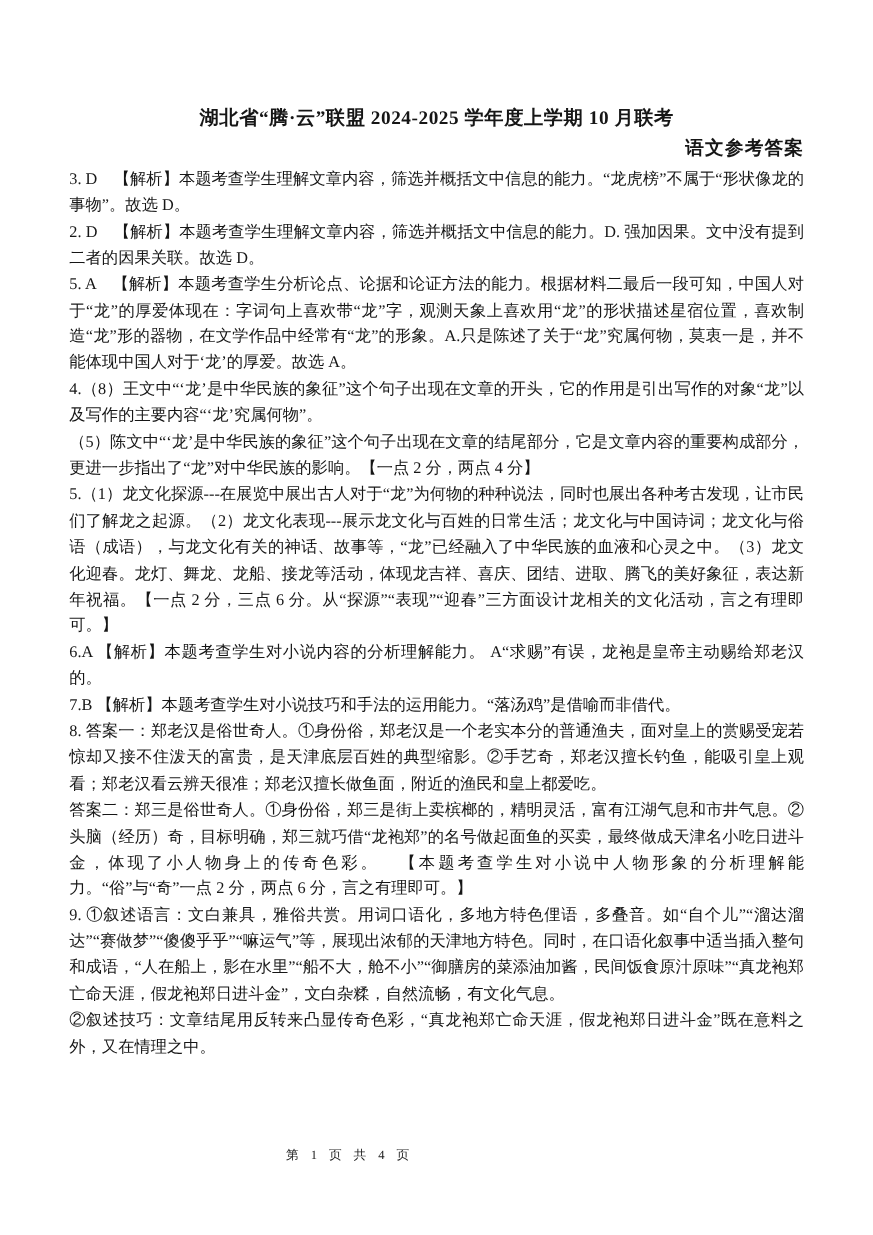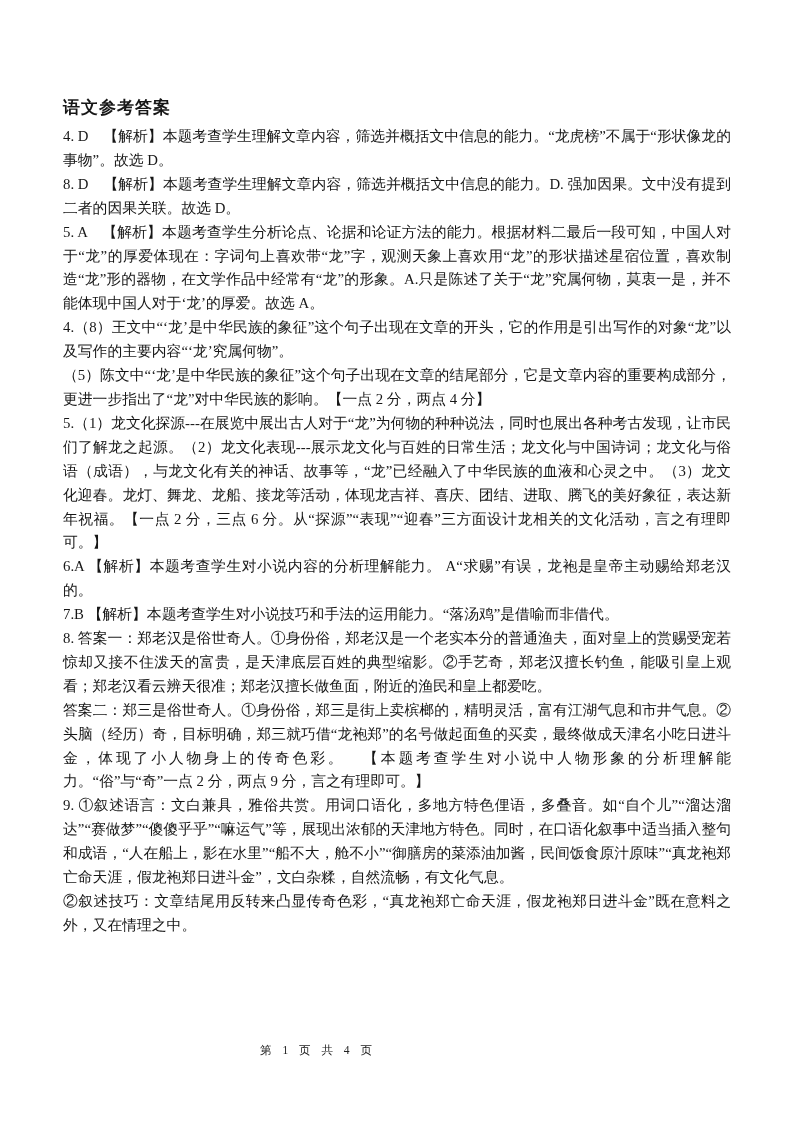--- a/index.html
+++ b/index.html
@@ -22,21 +22,21 @@
     font-size: 17.5px;
     font-weight: 700;
     text-align: center;
     line-height: 27px;
     margin: 0;
     letter-spacing: 0.5px;
   }
   .title-line2 {
     font-size: 17px;
     font-weight: 700;
-    text-align: left;
+    text-align: right;
     line-height: 28px;
     margin: 0 0 3px 0;
     letter-spacing: 1px;
   }
   p.para {
     font-size: 14.8px;
     line-height: 23.9px;
     text-align: justify;
     text-justify: inter-ideograph;
     margin: 0;
@@ -51,30 +51,31 @@
     font-size: 11.5px;
     letter-spacing: 4px;
     color: #222222;
   }
 </style>
 </head>
 <body>
 
 <div class="page">
   <div class="content">
+    <h1 class="title-line1">湖北省“腾·云”联盟 2024-2025 学年度上学期 10 月联考</h1>
     <h2 class="title-line2">语文参考答案</h2>
 
-    <p class="para">4. D　【解析】本题考查学生理解文章内容，筛选并概括文中信息的能力。“龙虎榜”不属于“形状像龙的事物”。故选 D。</p>
-    <p class="para">8. D　【解析】本题考查学生理解文章内容，筛选并概括文中信息的能力。D. 强加因果。文中没有提到二者的因果关联。故选 D。</p>
+    <p class="para">3. D　【解析】本题考查学生理解文章内容，筛选并概括文中信息的能力。“龙虎榜”不属于“形状像龙的事物”。故选 D。</p>
+    <p class="para">2. D　【解析】本题考查学生理解文章内容，筛选并概括文中信息的能力。D. 强加因果。文中没有提到二者的因果关联。故选 D。</p>
     <p class="para">5. A　【解析】本题考查学生分析论点、论据和论证方法的能力。根据材料二最后一段可知，中国人对于“龙”的厚爱体现在：字词句上喜欢带“龙”字，观测天象上喜欢用“龙”的形状描述星宿位置，喜欢制造“龙”形的器物，在文学作品中经常有“龙”的形象。A.只是陈述了关于“龙”究属何物，莫衷一是，并不能体现中国人对于‘龙’的厚爱。故选 A。</p>
     <p class="para">4.（8）王文中“‘龙’是中华民族的象征”这个句子出现在文章的开头，它的作用是引出写作的对象“龙”以及写作的主要内容“‘龙’究属何物”。</p>
     <p class="para">（5）陈文中“‘龙’是中华民族的象征”这个句子出现在文章的结尾部分，它是文章内容的重要构成部分，更进一步指出了“龙”对中华民族的影响。【一点 2 分，两点 4 分】</p>
     <p class="para">5.（1）龙文化探源---在展览中展出古人对于“龙”为何物的种种说法，同时也展出各种考古发现，让市民们了解龙之起源。（2）龙文化表现---展示龙文化与百姓的日常生活；龙文化与中国诗词；龙文化与俗语（成语），与龙文化有关的神话、故事等，“龙”已经融入了中华民族的血液和心灵之中。（3）龙文化迎春。龙灯、舞龙、龙船、接龙等活动，体现龙吉祥、喜庆、团结、进取、腾飞的美好象征，表达新年祝福。【一点 2 分，三点 6 分。从“探源”“表现”“迎春”三方面设计龙相关的文化活动，言之有理即可。】</p>
     <p class="para">6.A 【解析】本题考查学生对小说内容的分析理解能力。 A“求赐”有误，龙袍是皇帝主动赐给郑老汉的。</p>
     <p class="para">7.B 【解析】本题考查学生对小说技巧和手法的运用能力。“落汤鸡”是借喻而非借代。</p>
     <p class="para">8. 答案一：郑老汉是俗世奇人。①身份俗，郑老汉是一个老实本分的普通渔夫，面对皇上的赏赐受宠若惊却又接不住泼天的富贵，是天津底层百姓的典型缩影。②手艺奇，郑老汉擅长钓鱼，能吸引皇上观看；郑老汉看云辨天很准；郑老汉擅长做鱼面，附近的渔民和皇上都爱吃。</p>
-    <p class="para">答案二：郑三是俗世奇人。①身份俗，郑三是街上卖槟榔的，精明灵活，富有江湖气息和市井气息。②头脑（经历）奇，目标明确，郑三就巧借“龙袍郑”的名号做起面鱼的买卖，最终做成天津名小吃日进斗金，体现了小人物身上的传奇色彩。　【本题考查学生对小说中人物形象的分析理解能力。“俗”与“奇”一点 2 分，两点 9 分，言之有理即可。】</p>
+    <p class="para">答案二：郑三是俗世奇人。①身份俗，郑三是街上卖槟榔的，精明灵活，富有江湖气息和市井气息。②头脑（经历）奇，目标明确，郑三就巧借“龙袍郑”的名号做起面鱼的买卖，最终做成天津名小吃日进斗金，体现了小人物身上的传奇色彩。　【本题考查学生对小说中人物形象的分析理解能力。“俗”与“奇”一点 2 分，两点 6 分，言之有理即可。】</p>
     <p class="para">9. ①叙述语言：文白兼具，雅俗共赏。用词口语化，多地方特色俚语，多叠音。如“自个儿”“溜达溜达”“赛做梦”“傻傻乎乎”“嘛运气”等，展现出浓郁的天津地方特色。同时，在口语化叙事中适当插入整句和成语，“人在船上，影在水里”“船不大，舱不小”“御膳房的菜添油加酱，民间饭食原汁原味”“真龙袍郑亡命天涯，假龙袍郑日进斗金”，文白杂糅，自然流畅，有文化气息。</p>
     <p class="para">②叙述技巧：文章结尾用反转来凸显传奇色彩，“真龙袍郑亡命天涯，假龙袍郑日进斗金”既在意料之外，又在情理之中。</p>
   </div>
 
   <div class="footer">第 1 页 共 4 页</div>
 </div>
 
 </body></html>

